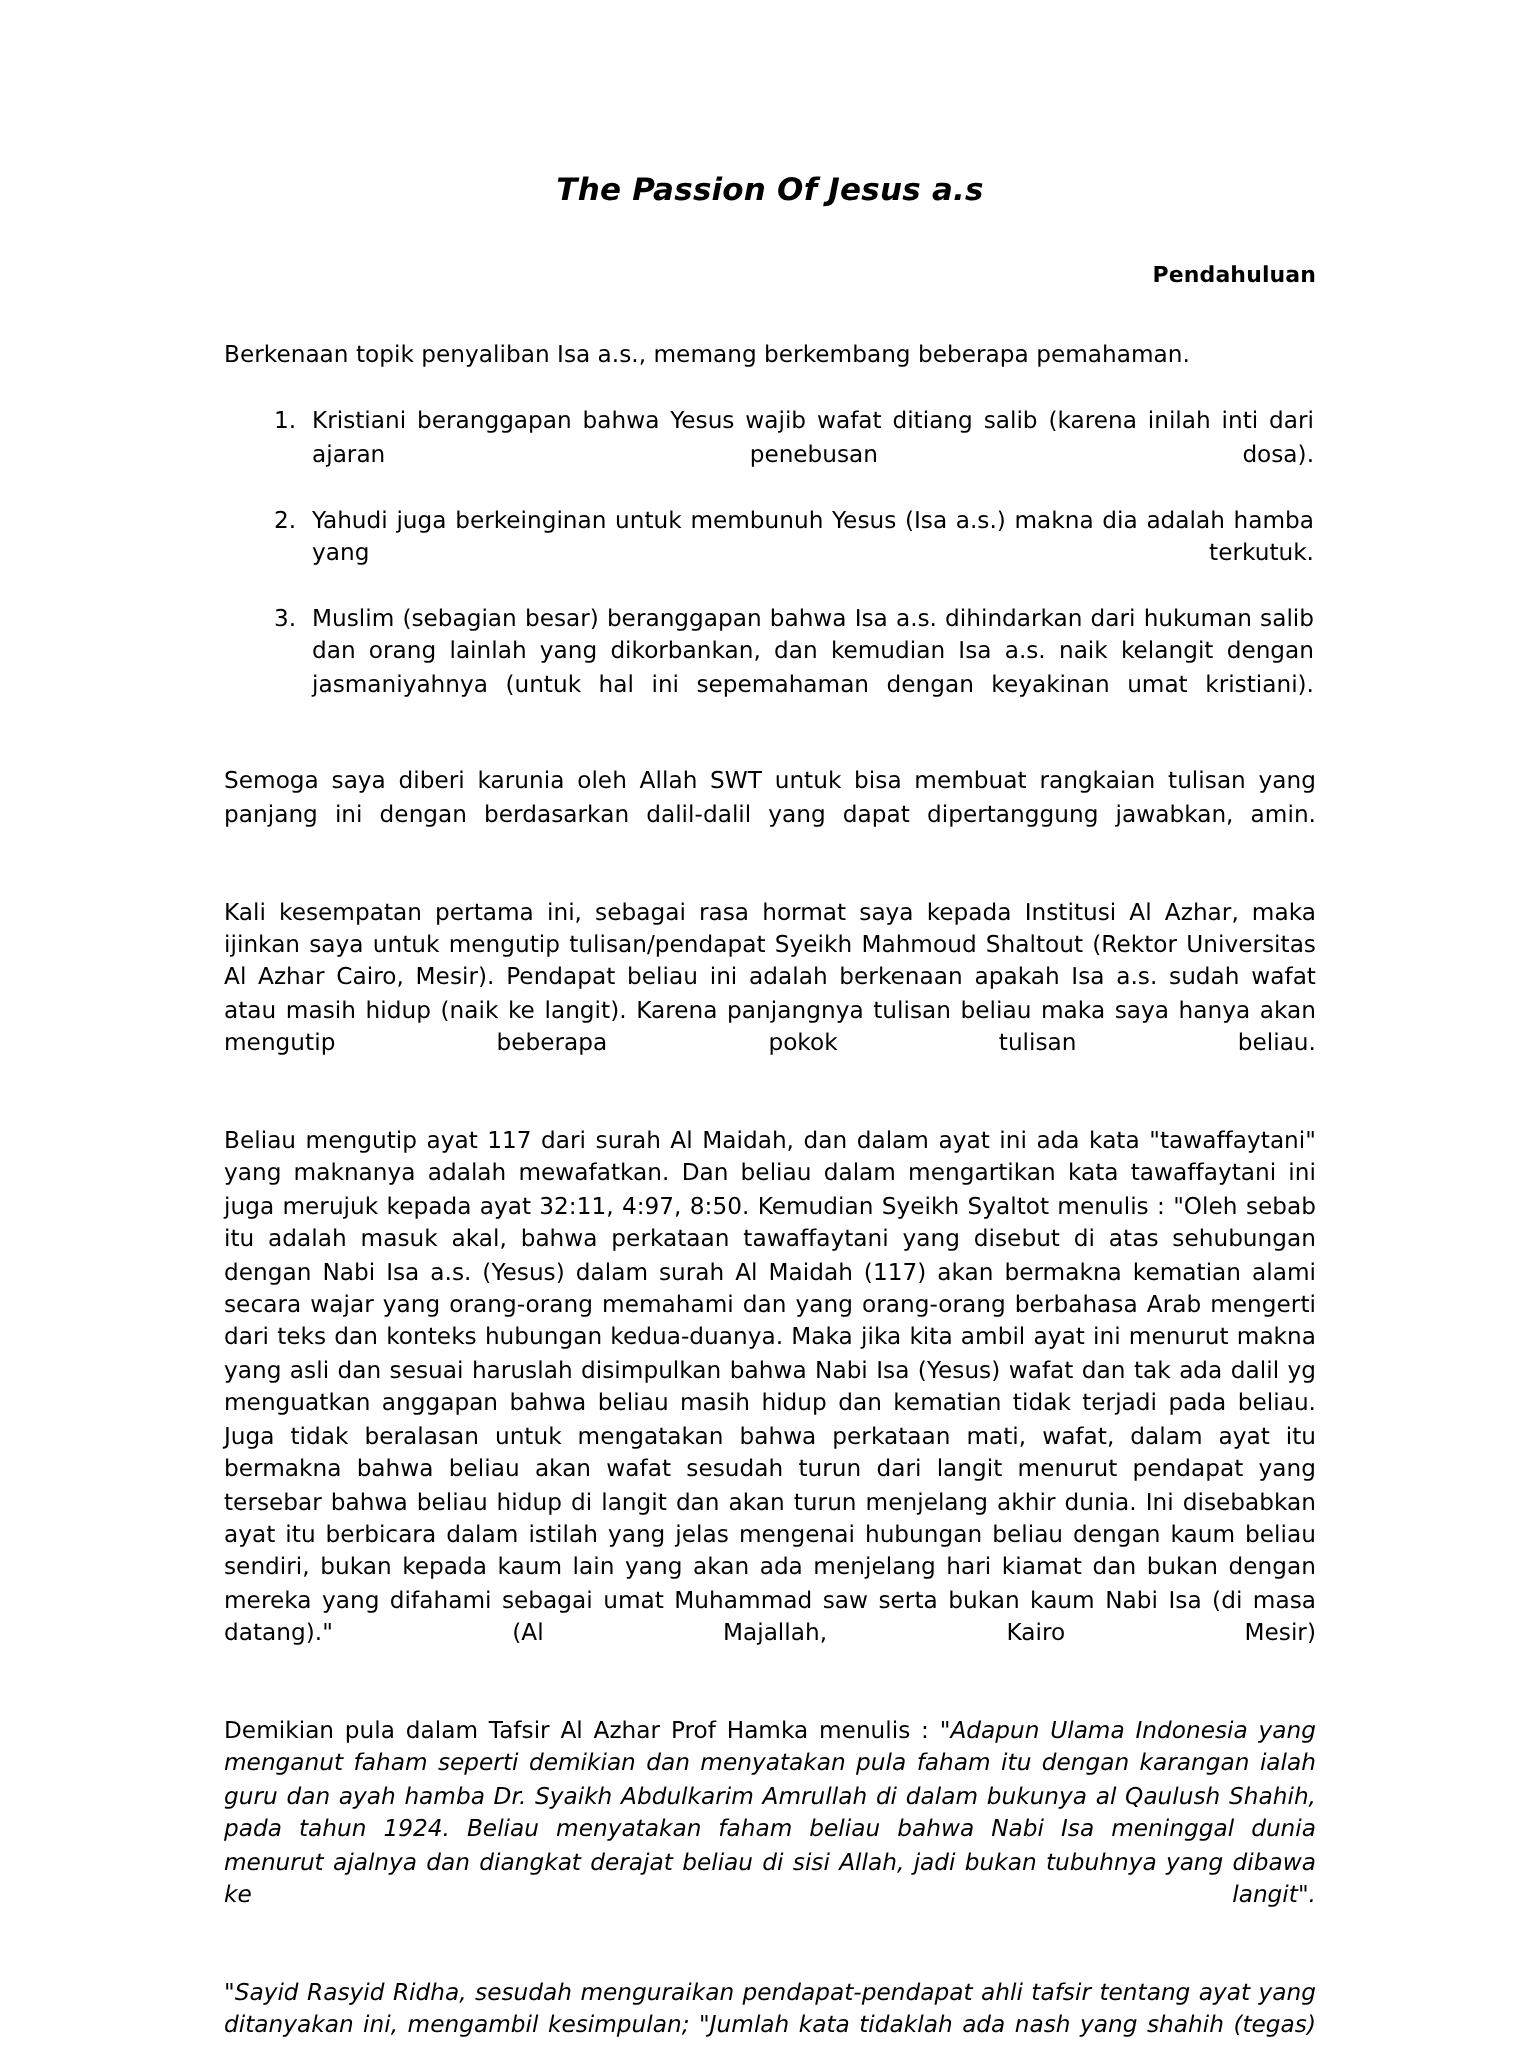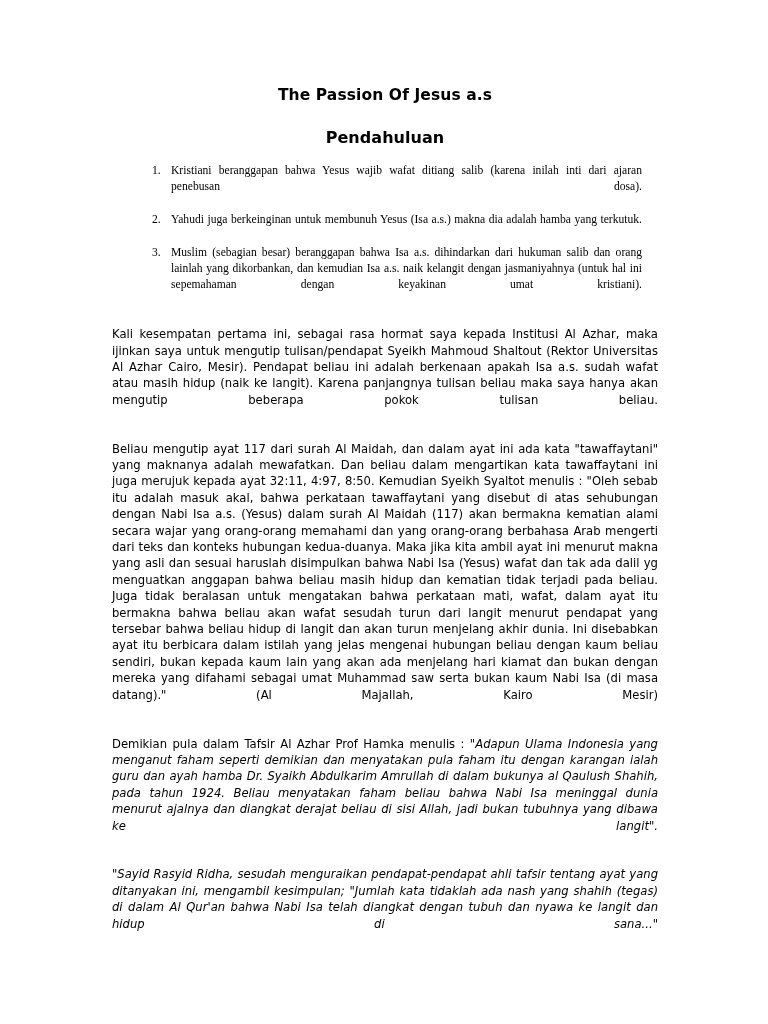--- a/index.html
+++ b/index.html
@@ -32,31 +32,33 @@
   }
 
   .doc-title {
     text-align: center;
     font-weight: bold;
     font-size: 15.5px;
     line-height: 19px;
     margin: 0;
     padding-top: 86px;
     letter-spacing: 0.1px;
+    font-style: italic;
   }
 
   .subtitle-block {
     text-align: center;
     margin-top: 24px;
   }
   .subtitle-line {
     font-weight: bold;
-    font-size: 16px;
+    font-size: 11px;
     line-height: 17.5px;
     letter-spacing: 0.05px;
+    text-align: right;
   }
 
   .para {
     font-size: 11.6px;
     line-height: 16.4px;
     text-align: justify;
     text-justify: inter-word;
     margin: 0;
     letter-spacing: 0.01px;
   }
@@ -66,25 +68,24 @@
 
   .para.noj {
     text-align: left;
   }
 
   .para.italic {
     font-style: italic;
   }
 
   ol.numlist {
-    margin: 16px;
+    margin: 1px;
     padding: 0;
     list-style: none;
     counter-reset: item;
-    font-family: Liberation Serif, serif;
   }
   ol.numlist > li {
     position: relative;
     counter-increment: item;
     padding-left: 43px;
     font-size: 11.6px;
     line-height: 16.4px;
     text-align: justify;
     text-justify: inter-word;
   }
@@ -114,33 +115,35 @@
 
 <div class="page">
   <div class="content">
 
     <h1 class="doc-title">The Passion Of Jesus a.s</h1>
 
     <div class="subtitle-block">
       <div class="subtitle-line">Pendahuluan</div>
     </div>
 
+    <p class="para noj" style="margin-top:22px;">Berkenaan topik penyaliban Isa a.s., memang berkembang beberapa pemahaman.</p>
 
     <ol class="numlist">
       <li>
           <span class="li-text">Kristiani beranggapan bahwa Yesus wajib wafat ditiang salib (karena inilah inti dari ajaran penebusan dosa).</span>
         </li>
       <li>
           <span class="li-text">Yahudi juga berkeinginan untuk membunuh Yesus (Isa a.s.) makna dia adalah hamba yang terkutuk.</span>
         </li>
       <li>
           <span class="li-text">Muslim (sebagian besar) beranggapan bahwa Isa a.s. dihindarkan dari hukuman salib dan orang lainlah yang dikorbankan, dan kemudian Isa a.s. naik kelangit dengan jasmaniyahnya (untuk hal ini sepemahaman dengan keyakinan umat kristiani).</span>
         </li>
     </ol>
 
+    <p class="para spaced-top-lg">Semoga saya diberi karunia oleh Allah SWT untuk bisa membuat rangkaian tulisan yang panjang ini dengan berdasarkan dalil-dalil yang dapat dipertanggung jawabkan, amin.</p>
 
     <p class="para spaced-top-lg">Kali kesempatan pertama ini, sebagai rasa hormat saya kepada Institusi Al Azhar, maka ijinkan saya untuk mengutip tulisan/pendapat Syeikh Mahmoud Shaltout (Rektor Universitas Al Azhar Cairo, Mesir). Pendapat beliau ini adalah berkenaan apakah Isa a.s. sudah wafat atau masih hidup (naik ke langit). Karena panjangnya tulisan beliau maka saya hanya akan mengutip beberapa pokok tulisan beliau.</p>
 
     <p class="para spaced-top-lg">Beliau mengutip ayat 117 dari surah Al Maidah, dan dalam ayat ini ada kata "tawaffaytani" yang maknanya adalah mewafatkan. Dan beliau dalam mengartikan kata tawaffaytani ini juga merujuk kepada ayat 32:11, 4:97, 8:50. Kemudian Syeikh Syaltot menulis : "Oleh sebab itu adalah masuk akal, bahwa perkataan tawaffaytani yang disebut di atas sehubungan dengan Nabi Isa a.s. (Yesus) dalam surah Al Maidah (117) akan bermakna kematian alami secara wajar yang orang-orang memahami dan yang orang-orang berbahasa Arab mengerti dari teks dan konteks hubungan kedua-duanya. Maka jika kita ambil ayat ini menurut makna yang asli dan sesuai haruslah disimpulkan bahwa Nabi Isa (Yesus) wafat dan tak ada dalil yg menguatkan anggapan bahwa beliau masih hidup dan kematian tidak terjadi pada beliau. Juga tidak beralasan untuk mengatakan bahwa perkataan mati, wafat, dalam ayat itu bermakna bahwa beliau akan wafat sesudah turun dari langit menurut pendapat yang tersebar bahwa beliau hidup di langit dan akan turun menjelang akhir dunia. Ini disebabkan ayat itu berbicara dalam istilah yang jelas mengenai hubungan beliau dengan kaum beliau sendiri, bukan kepada kaum lain yang akan ada menjelang hari kiamat dan bukan dengan mereka yang difahami sebagai umat Muhammad saw serta bukan kaum Nabi Isa (di masa datang)." (Al Majallah, Kairo Mesir)</p>
 
     <p class="para spaced-top-lg"><span>Demikian pula dalam Tafsir Al Azhar Prof Hamka menulis : </span><span class="italic" style="font-style:italic;">"Adapun Ulama Indonesia yang menganut faham seperti demikian dan menyatakan pula faham itu dengan karangan ialah guru dan ayah hamba Dr. Syaikh Abdulkarim Amrullah di dalam bukunya  al Qaulush Shahih, pada tahun 1924. Beliau menyatakan faham beliau bahwa Nabi Isa meninggal dunia menurut ajalnya dan diangkat derajat beliau di sisi Allah, jadi bukan tubuhnya yang dibawa ke langit".</span></p>
 
     <p class="para italic spaced-top-lg">"Sayid Rasyid Ridha, sesudah menguraikan pendapat-pendapat ahli tafsir tentang ayat yang ditanyakan ini, mengambil kesimpulan; "Jumlah kata tidaklah ada nash yang shahih (tegas) di dalam Al Qur'an bahwa Nabi Isa telah diangkat dengan tubuh dan nyawa ke langit dan hidup di sana..."</p>
 
   </div>

